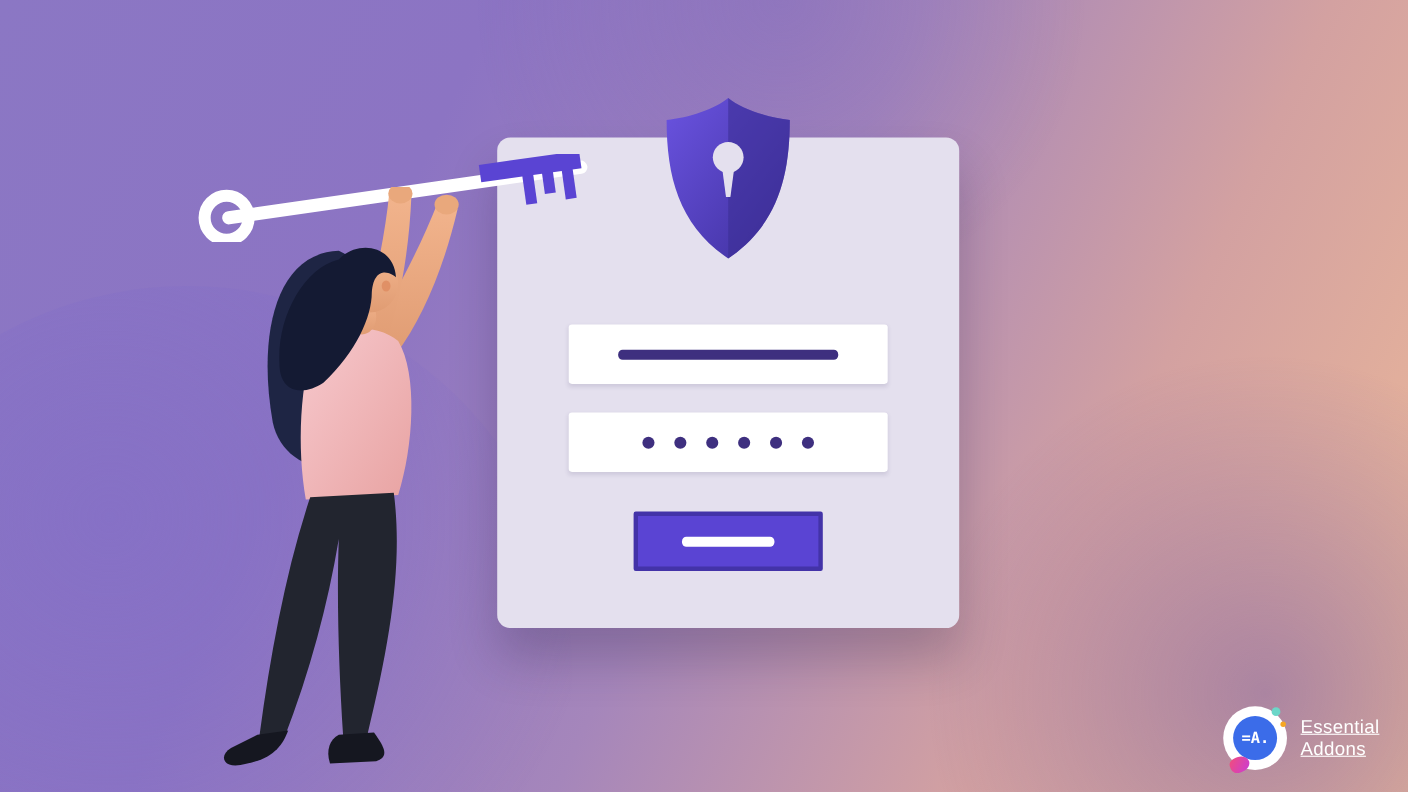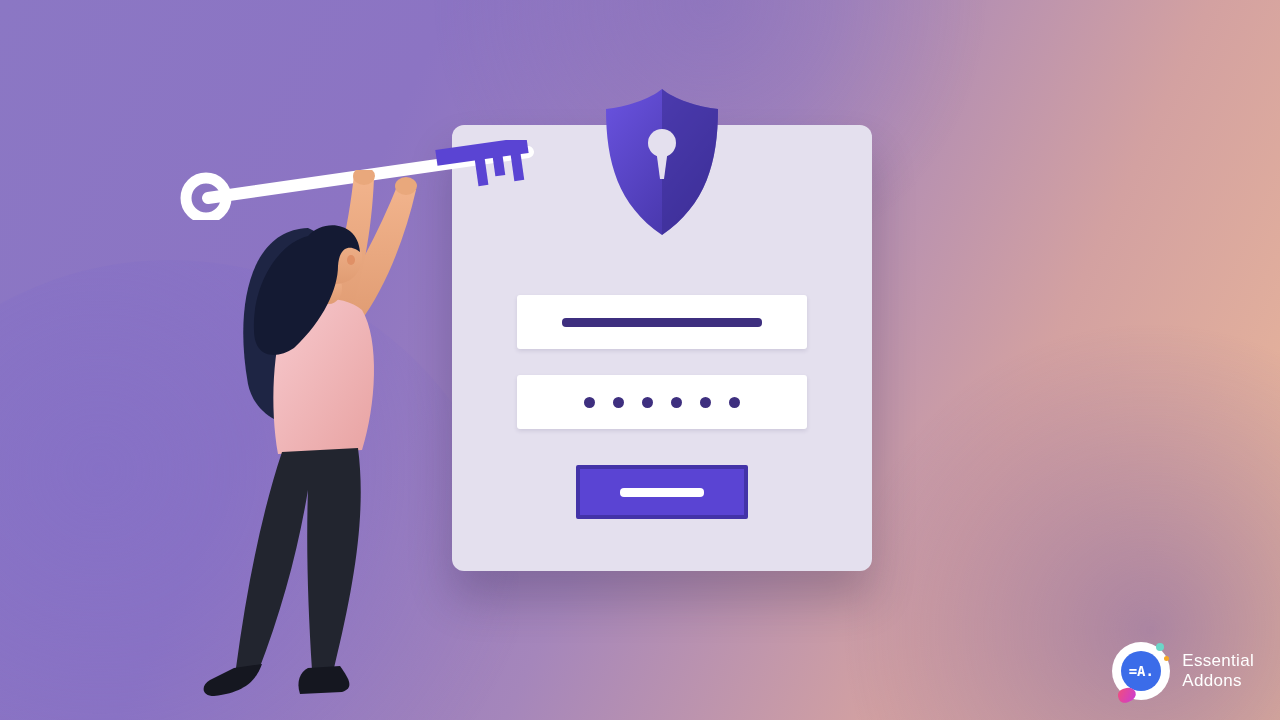--- a/index.html
+++ b/index.html
@@ -128,20 +128,21 @@
     position: absolute; border-radius: 50%;
   }
   .brand-dot1 { width: 8px; height: 8px; background: #6CD6C8; top: 1px; right: 6px; }
   .brand-dot2 { width: 5px; height: 5px; background: #F6A623; top: 14px; right: 1px; }
   .brand-dot3 { width: 18px; height: 14px; background: linear-gradient(135deg,#F24E7A,#C93BD7); bottom: -2px; left: 6px; border-radius: 40% 50% 50% 40%; transform: rotate(-20deg);}
   .brand-text {
     line-height: 1.15;
     font-size: 17px;
     font-weight: 400;
     letter-spacing: 0.3px;
+    text-decoration: underline;
   }
 </style>
 </head>
 <body>
 
 <div class="canvas">
 
   <div class="blob b1"></div>
   <div class="blob b2"></div>
   <div class="blob b3"></div>

